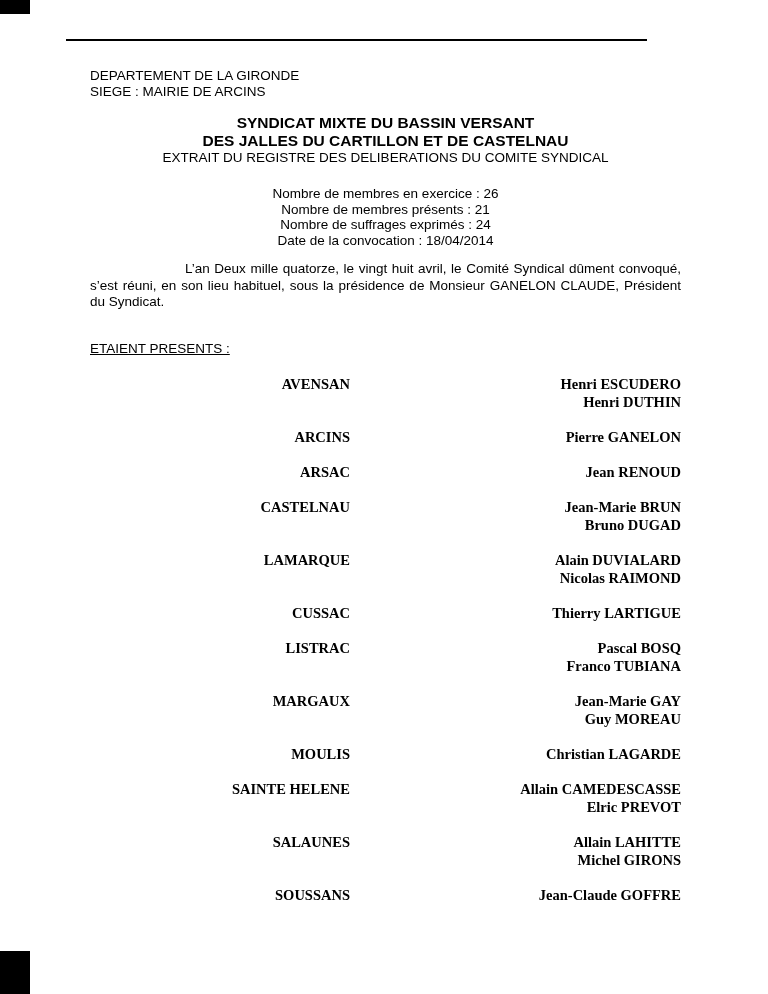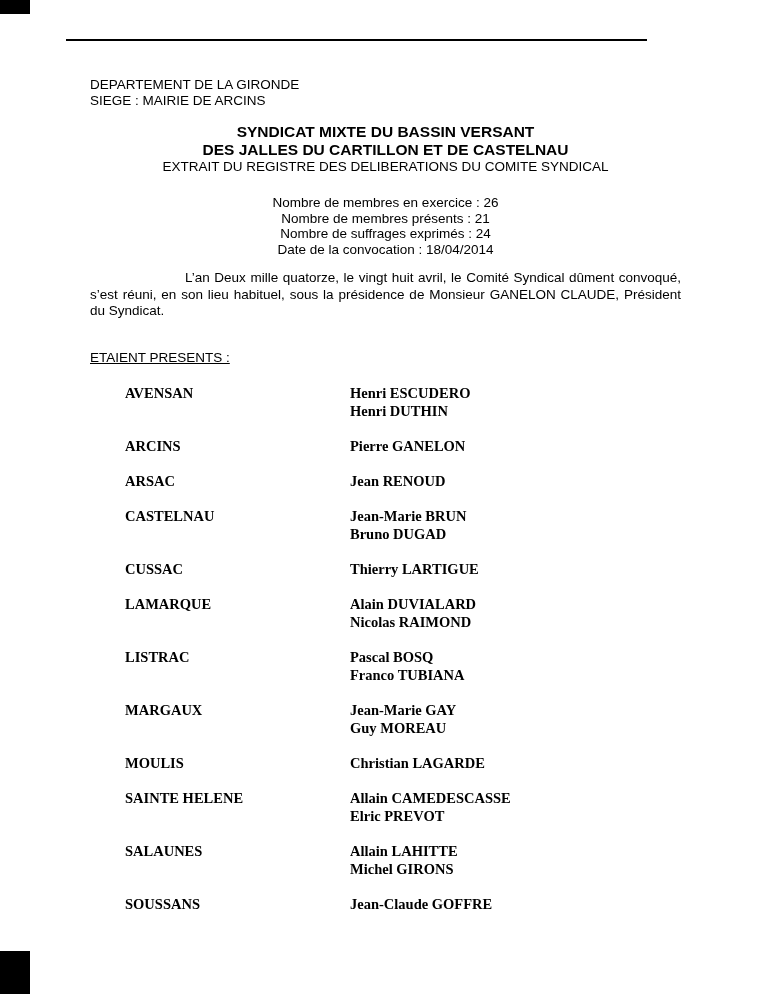--- a/index.html
+++ b/index.html
@@ -16,21 +16,21 @@
 
   
   .artifact { position: absolute; background: #000000; }
   .artifact.top-left   { left: 0;    top: 0;    width: 30px;  height: 14px; }
   .artifact.top-line   { left: 66px; top: 39px; width: 581px; height: 2px;  }
   .artifact.bottom-left{ left: 0;    top: 951px;width: 30px;  height: 43px; }
 
   .content {
     position: absolute;
     left: 90px;
-    top: 77px;
+    top: 68px;
     width: 591px;
     font-size: 13.5px;
     line-height: 16px;
   }
 
   .doc-title {
     text-align: center;
     font-weight: bold;
     font-size: 15.5px;
     line-height: 18px;
@@ -63,21 +63,21 @@
     text-decoration: underline;
   }
 
   .attendees {
     margin-top: 18px;
     font-family: "Liberation Serif", serif;
     font-weight: bold;
     font-size: 14.5px;
     line-height: 18px;
   }
-  .attendee-row { display: flex; margin-bottom: 17px; }
+  .attendee-row { display: flex; margin-bottom: 17px; text-align: right; }
   .attendee-row .commune { width: 260px; padding-left: 35px; flex: 0 0 auto; }
   .attendee-row .names   { flex: 1 1 auto; }
 </style>
 </head>
 <body>
 
 <div class="artifact top-left"></div>
 <div class="artifact top-line"></div>
 <div class="artifact bottom-left"></div>
 
@@ -129,35 +129,35 @@
 
   <div class="attendee-row">
     <div class="commune">CASTELNAU</div>
     <div class="names">
           <div>Jean-Marie BRUN</div>
           <div>Bruno DUGAD</div>
         </div>
   </div>
 
   <div class="attendee-row">
-    <div class="commune">CUSSAC</div>
-    <div class="names">
-          <div>Thierry LARTIGUE</div>
-        </div>
-  </div>
-
-  <div class="attendee-row">
     <div class="commune">LAMARQUE</div>
     <div class="names">
           <div>Alain DUVIALARD</div>
           <div>Nicolas RAIMOND</div>
         </div>
   </div>
 
   <div class="attendee-row">
+    <div class="commune">CUSSAC</div>
+    <div class="names">
+          <div>Thierry LARTIGUE</div>
+        </div>
+  </div>
+
+  <div class="attendee-row">
     <div class="commune">LISTRAC</div>
     <div class="names">
           <div>Pascal BOSQ</div>
           <div>Franco TUBIANA</div>
         </div>
   </div>
 
   <div class="attendee-row">
     <div class="commune">MARGAUX</div>
     <div class="names">

